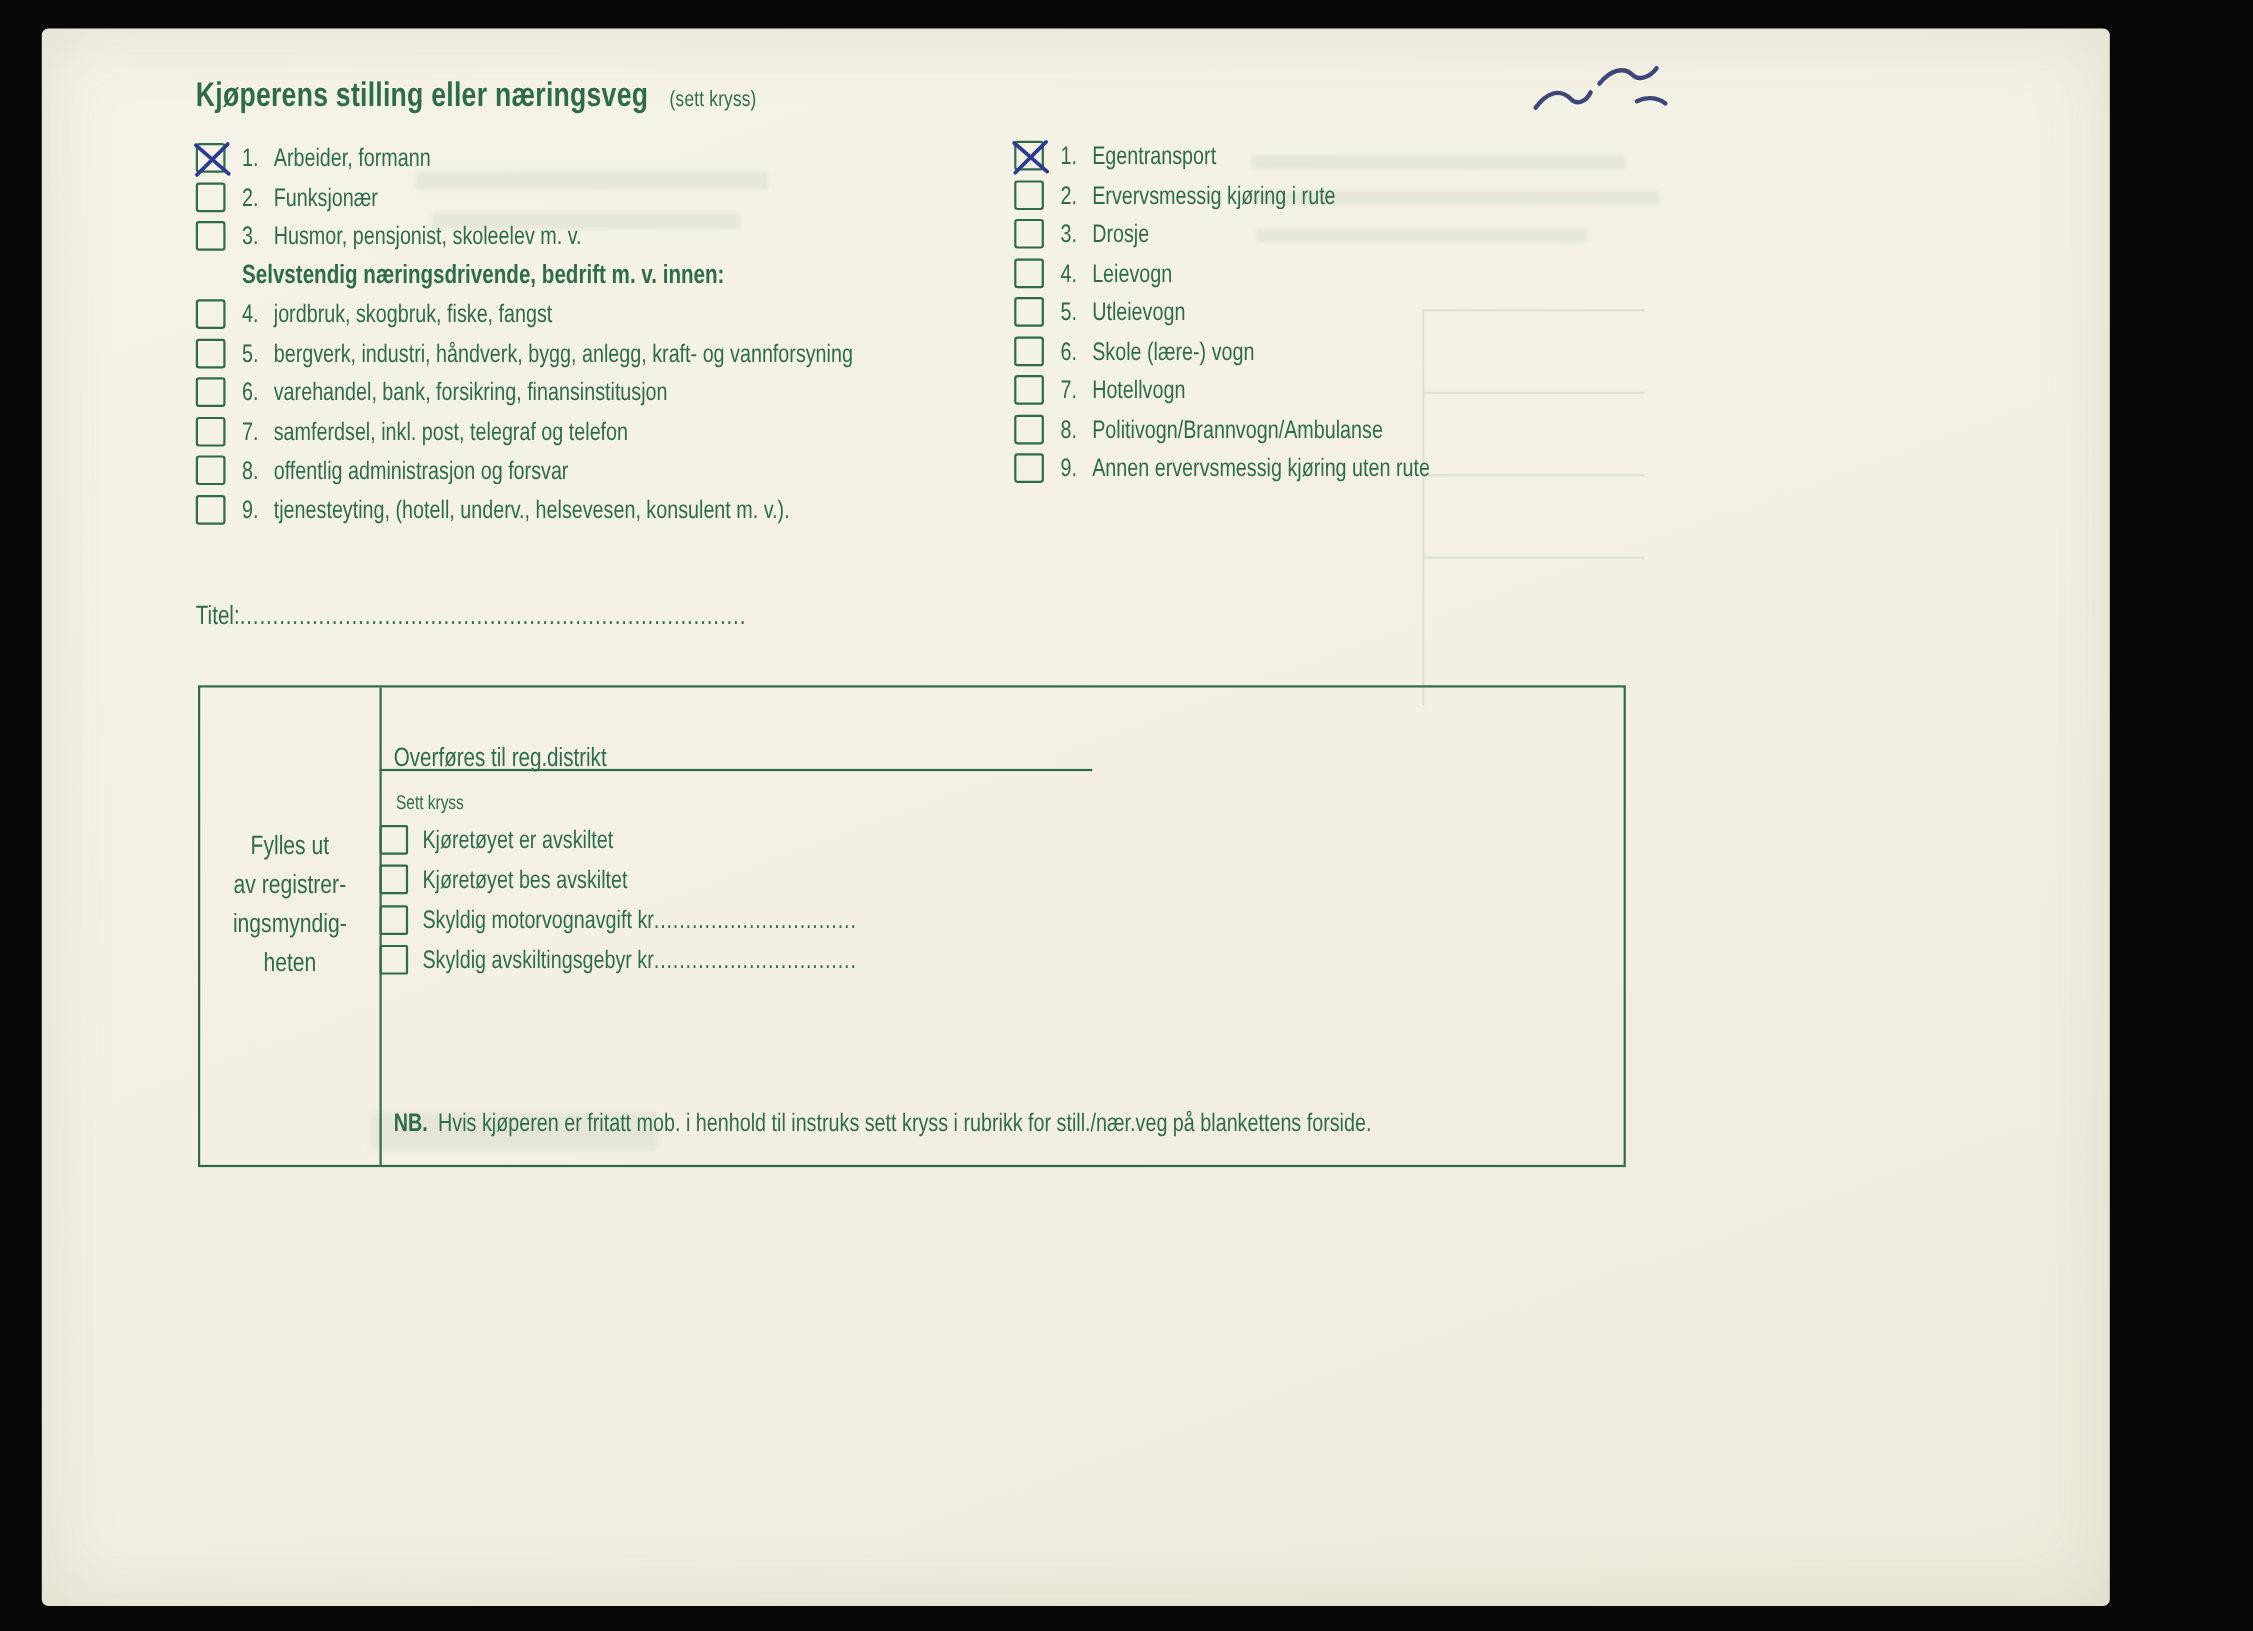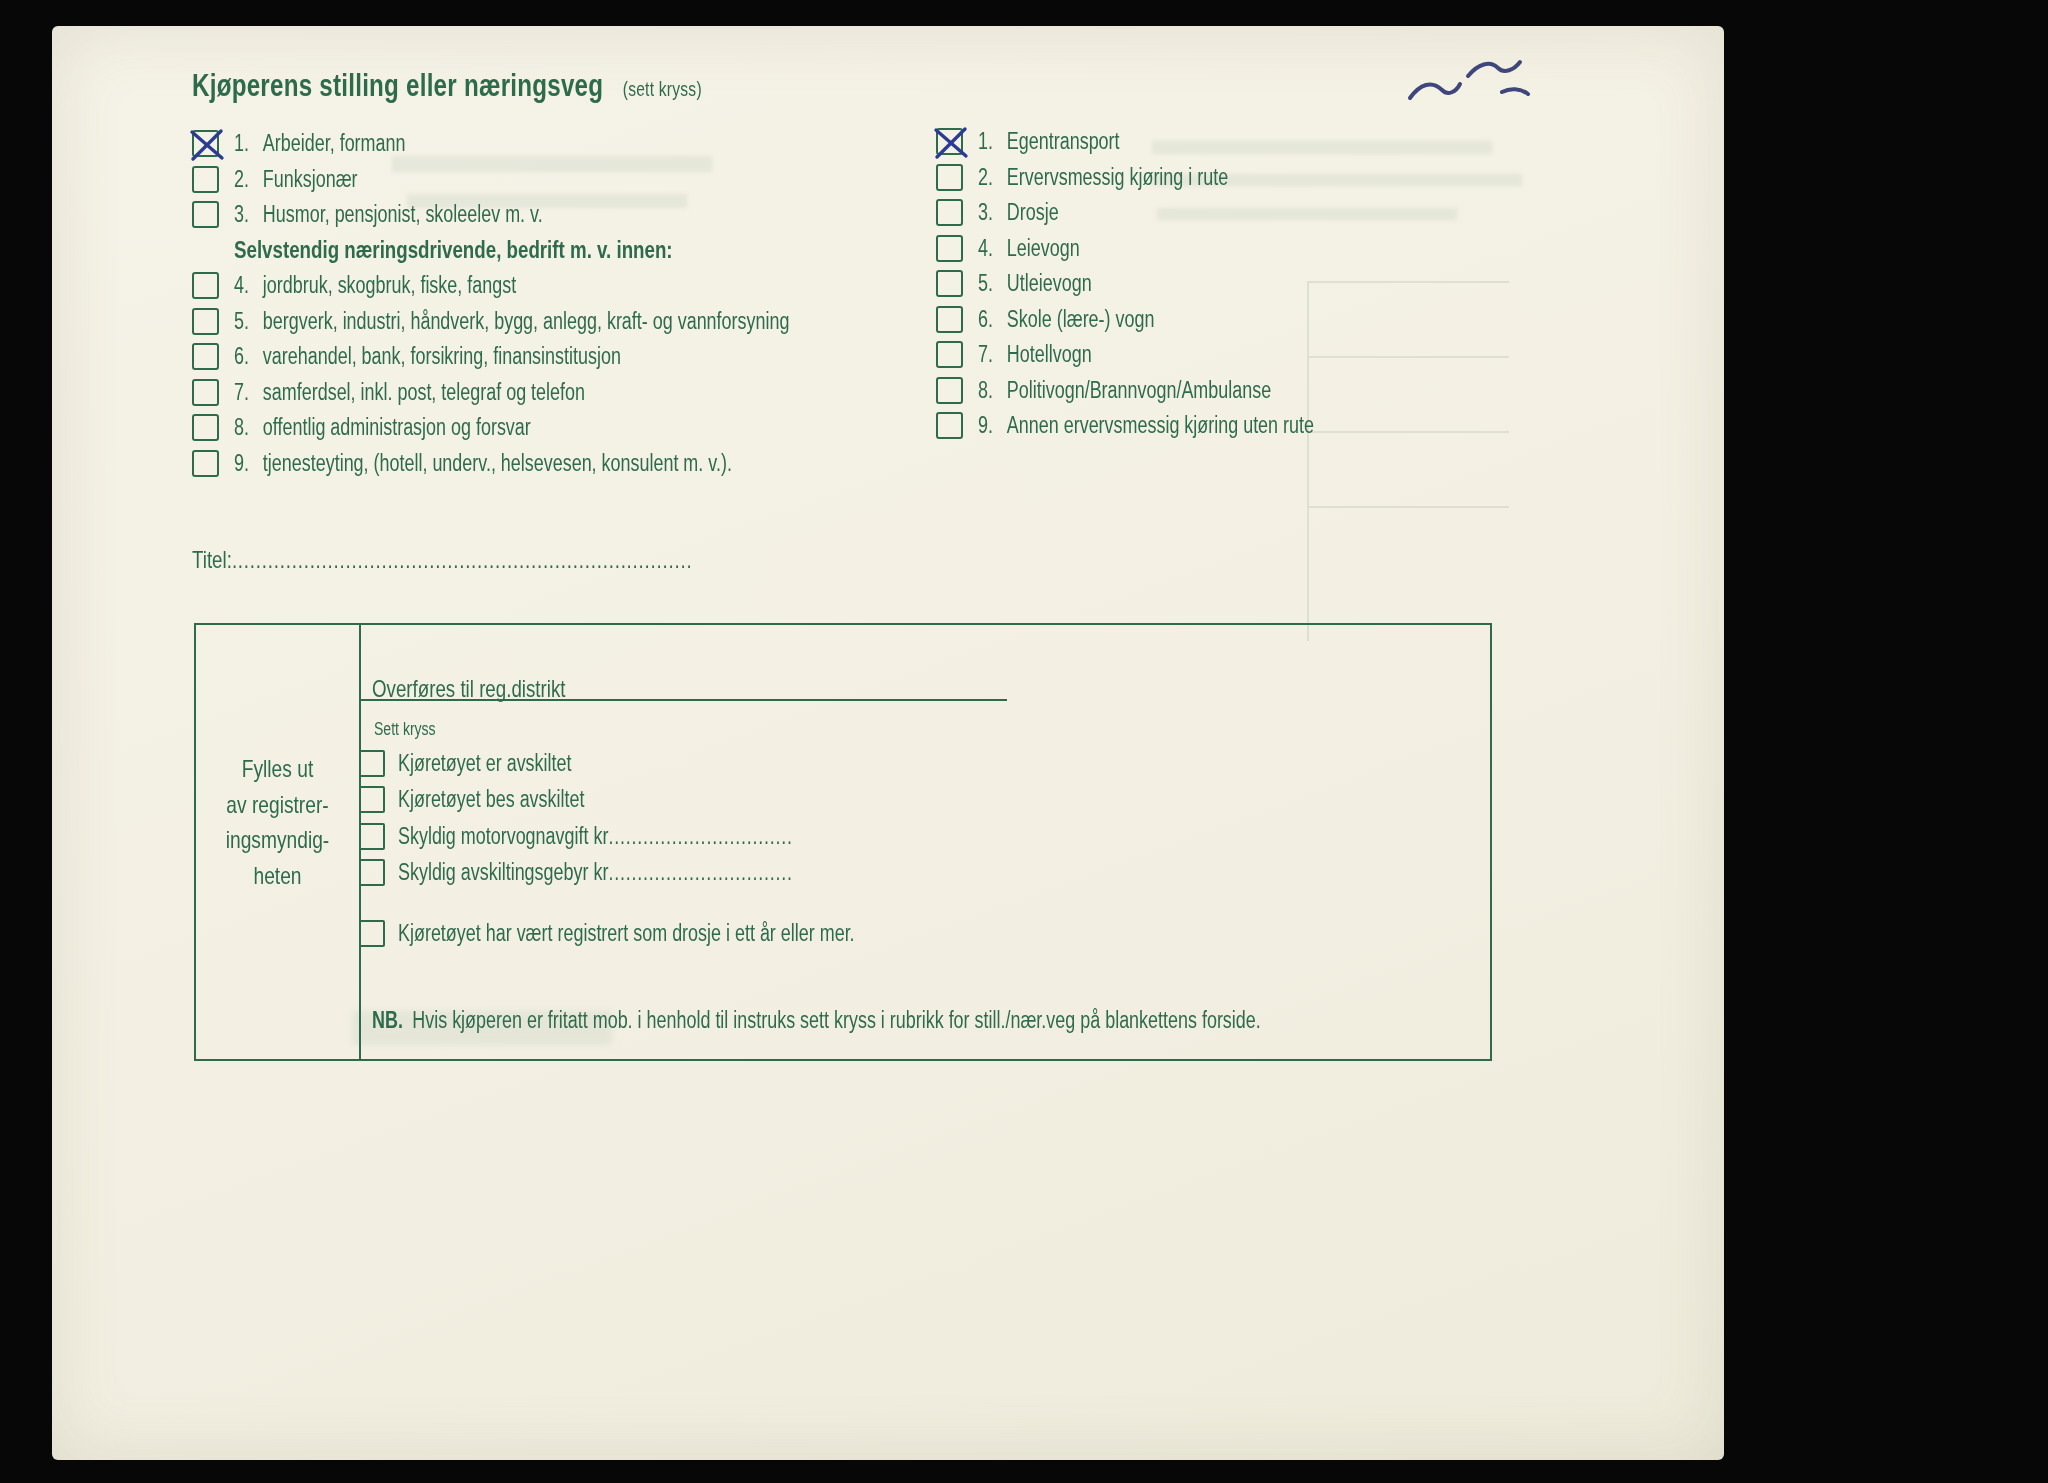--- a/index.html
+++ b/index.html
@@ -11,21 +11,21 @@
   *{margin:0;padding:0;box-sizing:border-box;}
   html,body{width:2048px;height:1483px;}
   body{
     background:#070707;
     position:relative;
     overflow:hidden;
     font-family:"Liberation Sans", sans-serif;
     color:var(--ink);
   }
   .paper{
-    position:absolute;left:52px;top:26px;width:1672px;height:1434px;
+    position:absolute;left:38px;top:26px;width:1880px;height:1434px;
     background:linear-gradient(160deg,#f5f2e7 0%,#f3f0e3 55%,#eeebdc 100%);
     border-radius:6px;
     box-shadow: inset 0 0 70px rgba(120,110,80,0.14);
   }
   
   .sq{display:inline-block;transform:scaleX(0.78);transform-origin:0 50%;white-space:nowrap;}
   .sq-c{display:block;transform:scaleX(0.80);transform-origin:50% 50%;white-space:nowrap;}
 
   h2.title{position:absolute;font-size:31px;font-weight:bold;letter-spacing:.3px;color:var(--ink);}
   h2.title .note{font-size:20px;font-weight:normal;margin-left:16px;}
@@ -265,26 +265,20 @@
           
         </span>
         <span class="txt sq"><span>Skyldig motorvognavgift kr</span><span class="dots short">............................................................</span></span>
       </div>
       <div class="crow">
         <span class="cb">
           
         </span>
         <span class="txt sq"><span>Skyldig avskiltingsgebyr kr</span><span class="dots short">............................................................</span></span>
       </div>
-      <div class="crow gap">
-        <span class="cb">
-          
-        </span>
-        <span class="txt sq"><span>Kjøretøyet har vært registrert som drosje i ett år eller mer.</span></span>
-      </div>
     </div>
 
     <div class="nb">
       <span class="sq"><b>NB.</b><span>Hvis kjøperen er fritatt mob. i henhold til instruks sett kryss i rubrikk for still./nær.veg på blankettens forside.</span></span>
     </div>
   </div>
 
 </div>
 
 </body></html>

